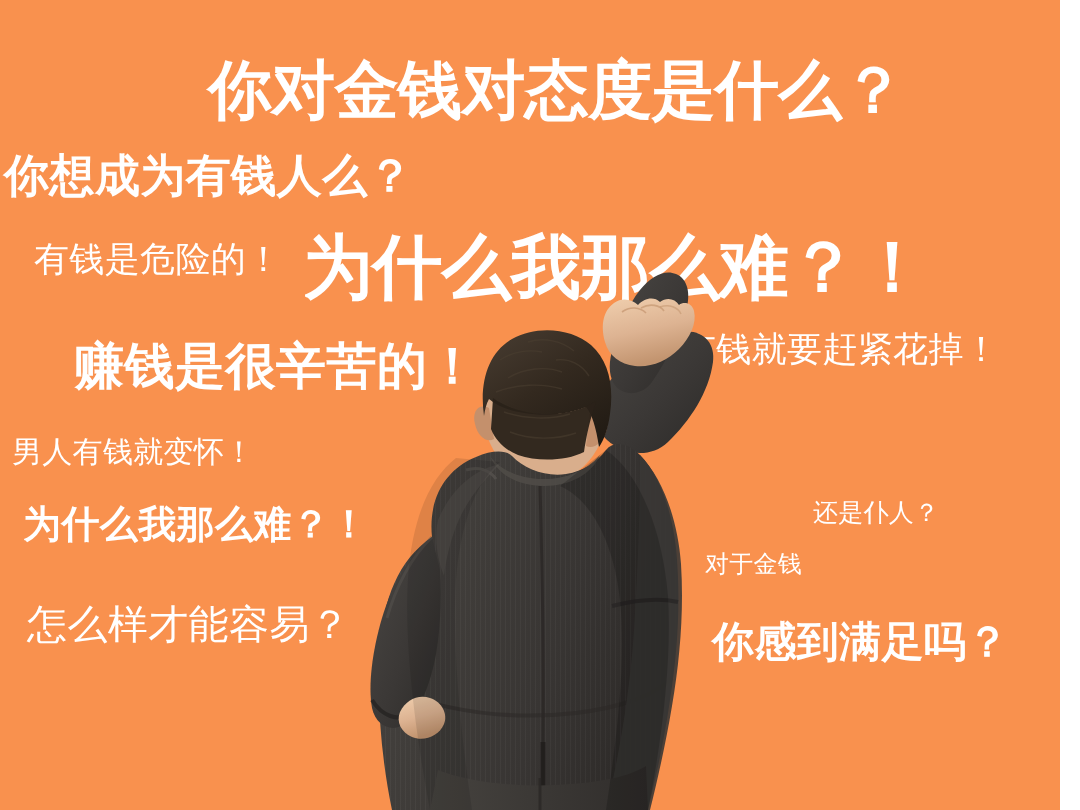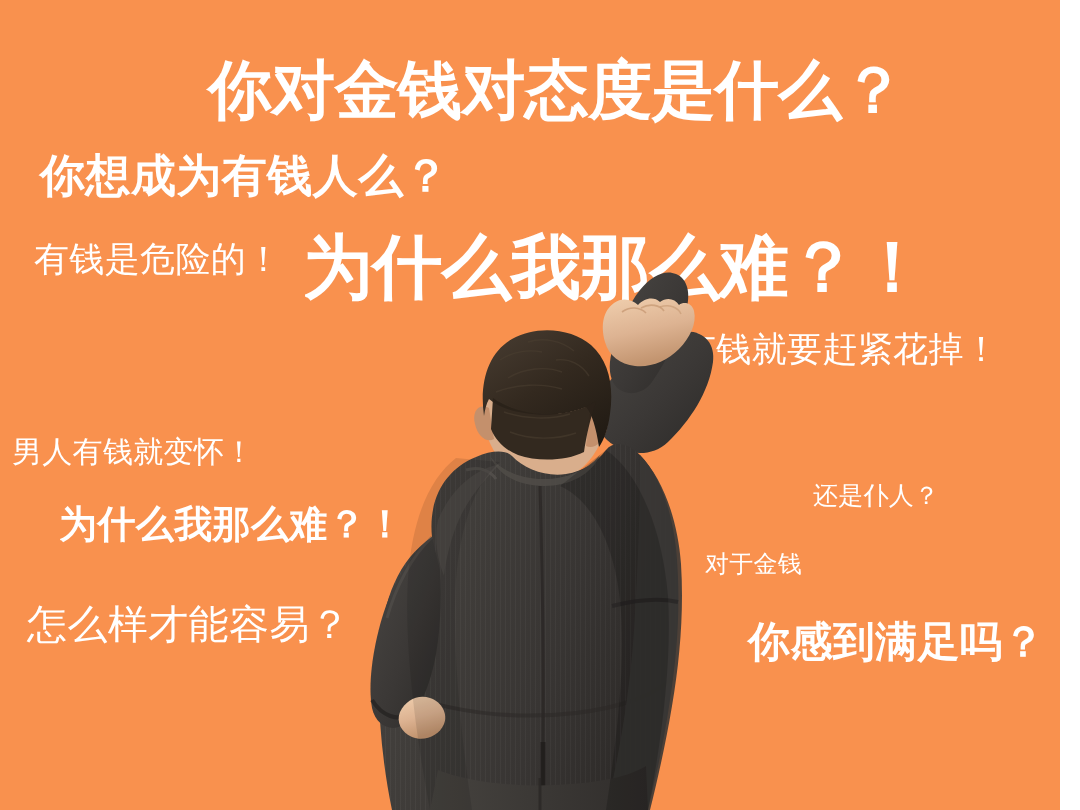--- a/index.html
+++ b/index.html
@@ -21,33 +21,33 @@
   
   .txt {
     position: absolute;
     color: #ffffff;
     white-space: nowrap;
     line-height: 1;
     letter-spacing: 0.01em;
     z-index: 5;
   }
   .w-light  { font-weight: 400; }
-  .w-bold   { font-weight: 700; margin-left: 36px; }
+  .w-bold   { font-weight: 700; }
   .w-black  { font-weight: 700; letter-spacing: -0.01em; }
 
   .t-title   { left: 208px; top: 58px;  font-size: 64px; }
   .t-q1      { left: 4px;   top: 153px; font-size: 45px; }
   .t-q2      { left: 446px; top: 155px; font-size: 43px; }
   .t-q3      { left: 34px;  top: 241px; font-size: 35px; }
   .t-big     { left: 303px; top: 232px; font-size: 70px; }
   .t-q5      { left: 74px;  top: 341px; font-size: 50px; }
   .t-q6      { left: 681px; top: 331px; font-size: 35px; }
   .t-q7      { left: 742px; top: 406px; font-size: 38px; }
   .t-q8      { left: 12px;  top: 437px; font-size: 30px; }
-  .t-q9      { left: 813px; top: 483px; font-size: 25px; }
+  .t-q9      { left: 813px; top: 500px; font-size: 25px; }
   .t-q10     { left: 23px;  top: 505px; font-size: 38px; }
   .t-q11     { left: 705px; top: 552px; font-size: 24px; }
   .t-q12     { left: 27px;  top: 604px; font-size: 40px; }
   .t-q13     { left: 712px; top: 621px; font-size: 42px; }
 
   
   #figure {
     position: absolute;
     left: 0;
     top: 0;
@@ -64,20 +64,21 @@
 
   <div class="txt t-title w-black">你对金钱对态度是什么？</div>
 
   <div class="txt t-q1 w-bold">你想成为有钱人么？</div>
 
 
   <div class="txt t-q3 w-light">有钱是危险的！</div>
 
   <div class="txt t-big w-black">为什么我那么难？！</div>
 
+  <div class="txt t-q5 w-bold">赚钱是很辛苦的！</div>
 
   <div class="txt t-q6 w-light">有钱就要赶紧花掉！</div>
 
 
   <div class="txt t-q8 w-light">男人有钱就变怀！</div>
 
   <div class="txt t-q9 w-light">还是仆人？</div>
 
   <div class="txt t-q10 w-bold">为什么我那么难？！</div>
 

